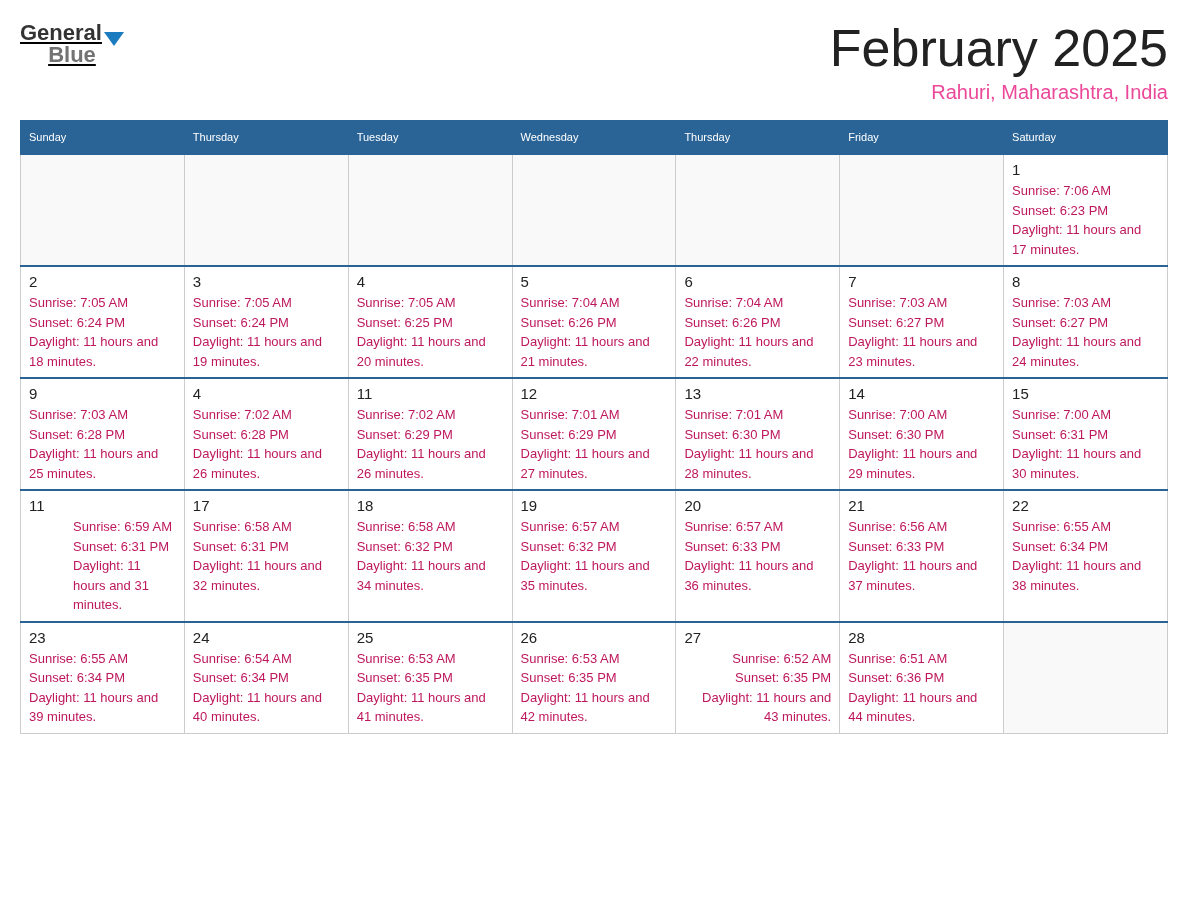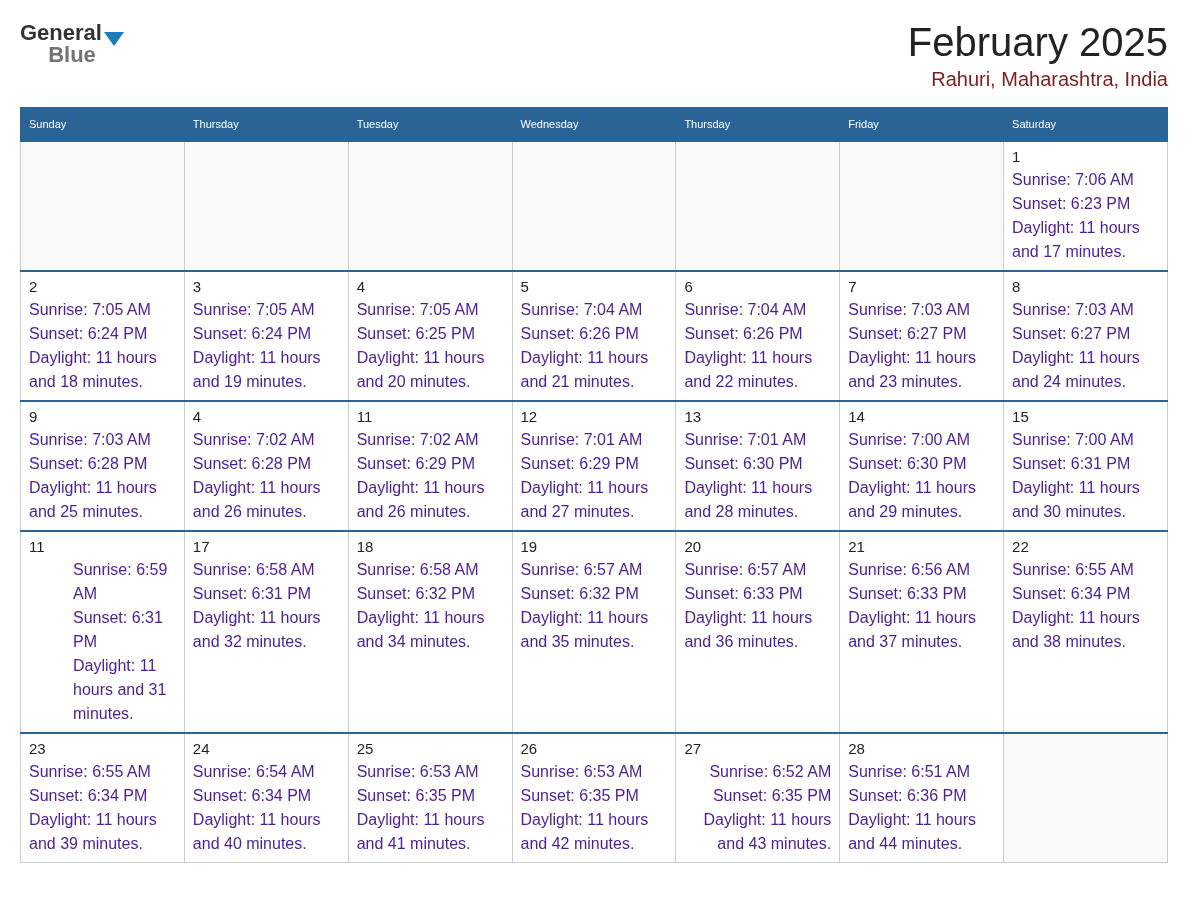--- a/index.html
+++ b/index.html
@@ -13,48 +13,49 @@
     .header {
       display: flex;
       justify-content: space-between;
       align-items: flex-start;
       margin-bottom: 16px;
     }
     .logo {
       display: flex;
       align-items: flex-start;
       gap: 4px;
+      text-decoration: underline;
     }
     .logo-text-general {
       font-size: 22px;
       font-weight: bold;
       color: #333;
     }
     .logo-text-blue {
       font-size: 22px;
       font-weight: bold;
       color: #737373;
     }
     .logo-icon {
       display: flex;
       flex-direction: column;
       align-items: center;
     }
     .title-section {
       text-align: right;
     }
     .month-title {
-      font-size: 40px;
+      font-size: 52px;
       font-weight: normal;
       color: #222;
       line-height: 1.1;
     }
     .location-subtitle {
       font-size: 20px;
-      color: #7f1d1d;
+      color: #ec4899;
       margin-top: 4px;
     }
     .calendar-table {
       width: 100%;
       border-collapse: collapse;
       table-layout: fixed;
     }
     .calendar-table thead th {
       background-color: #2a6496;
       color: #fff;
@@ -78,22 +79,22 @@
     .calendar-table tbody tr:not(:first-child) td {
       border-top: 2px solid #2a6496;
     }
     .day-number {
       font-size: 15px;
       font-weight: normal;
       display: block;
       margin-bottom: 3px;
     }
     .day-info {
-      font-size: 16px;
-      color: #4c1d95;
+      font-size: 13px;
+      color: #be185d;
       line-height: 1.5;
     }
     .empty-cell {
       background: #f9f9f9;
     }
   </style>
 </head>
 <body>
 
 <div class="header">

